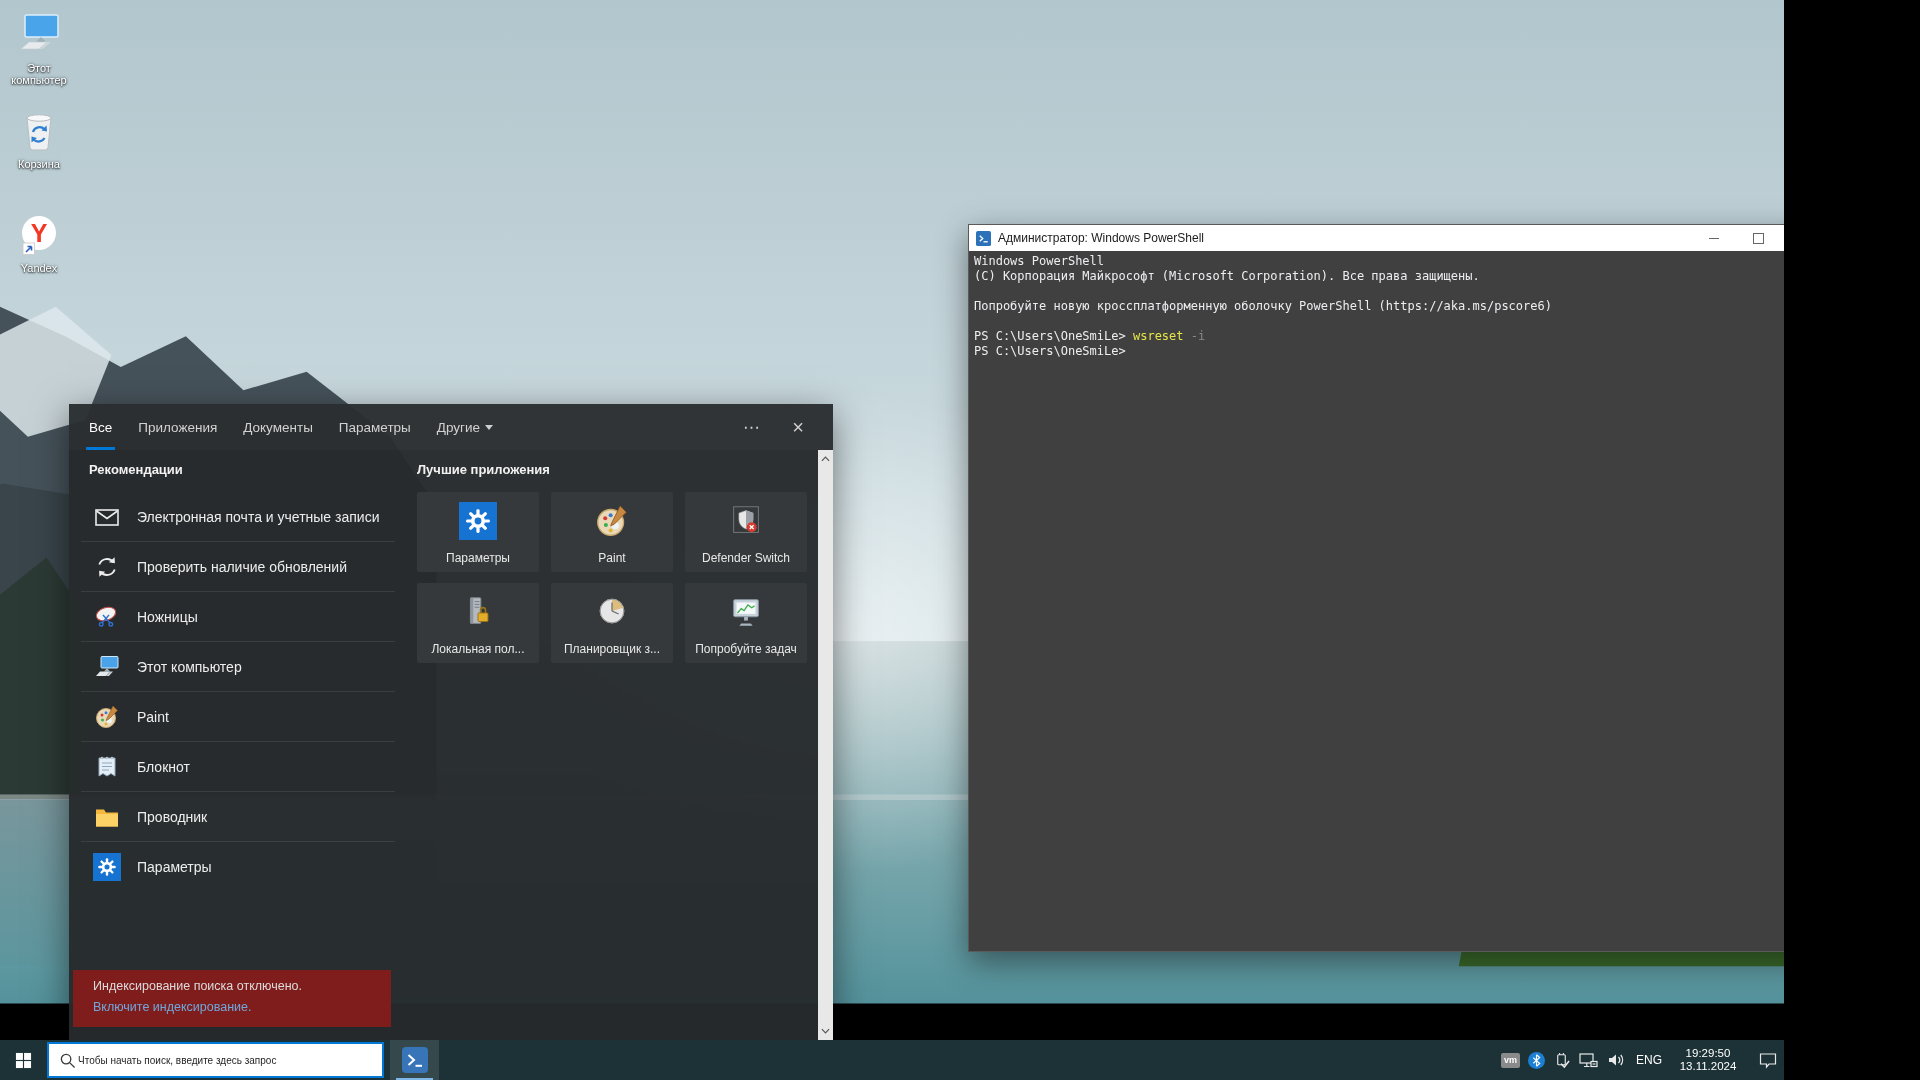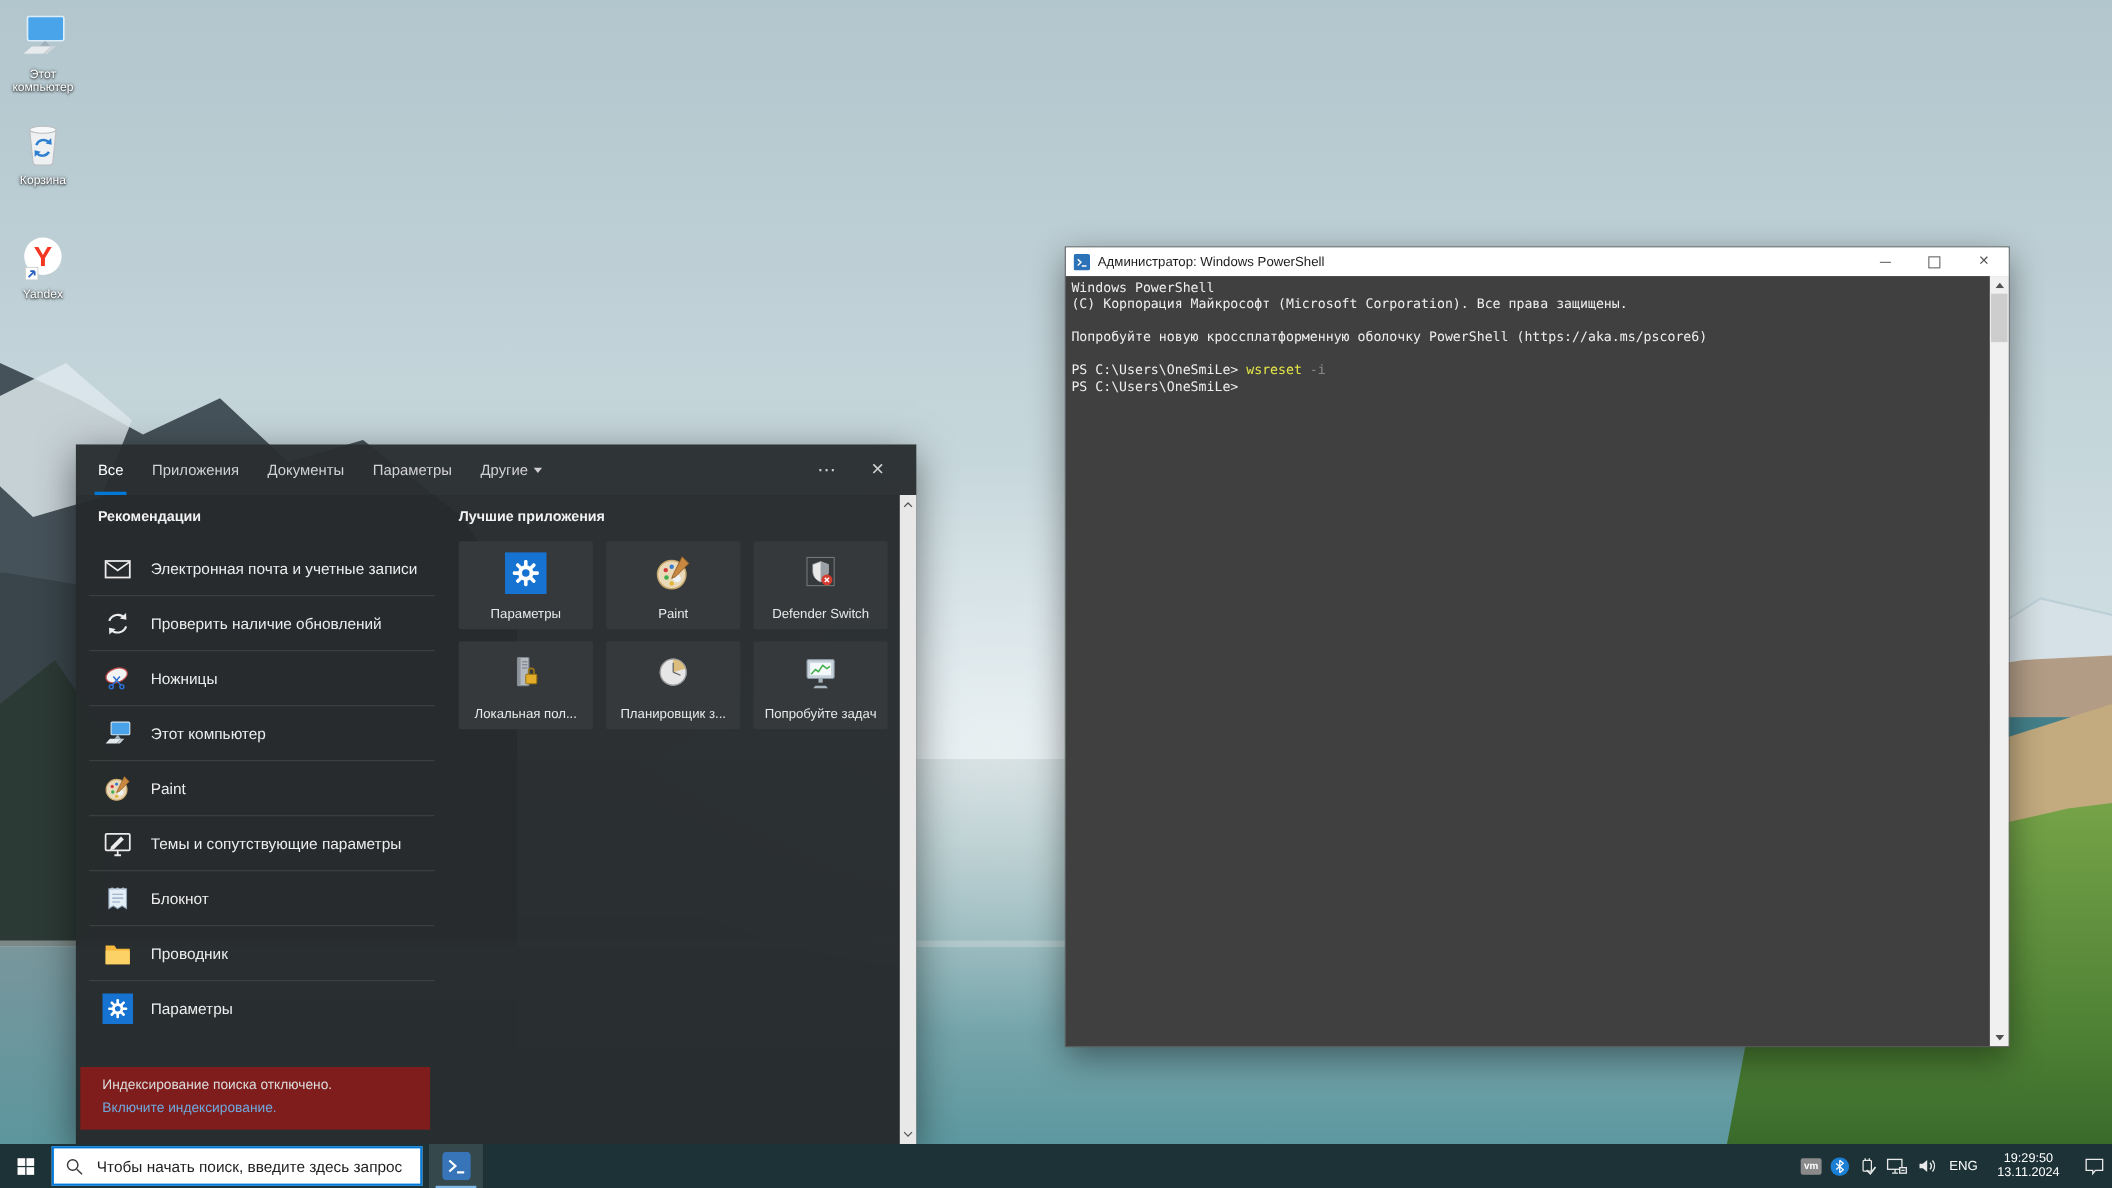--- a/index.html
+++ b/index.html
@@ -1,16 +1,16 @@
 <!DOCTYPE html>
 <html style="--accent: #0078d7;"><head>
 <meta charset="utf-8">
 <style>
   html,body{margin:0;padding:0;background:#000;}
-  .stage{position:relative;width:1920px;height:1080px;overflow:hidden;
+  .stage{position:relative;width:1784px;height:1080px;overflow:hidden;
          font-family:"Liberation Sans",sans-serif;-webkit-font-smoothing:antialiased;}
   .stage svg{display:block;}
   .wallpaper{position:absolute;inset:0;}
 
   
   .d-icons{position:absolute;left:6px;top:8px;width:66px;}
   .d-icon{position:absolute;left:0;width:66px;text-align:center;cursor:default;}
   .d-icon .ic{display:block;width:48px;height:48px;margin:0 auto;}
   .d-icon .ic svg{width:48px;height:48px;}
   .d-icon-0{top:4px;} .d-icon-1{top:100px;} .d-icon-2{top:204px;}
@@ -90,21 +90,21 @@
 
   
   .taskbar{position:absolute;left:0;right:0;bottom:0;height:40px;background:#1d3237;}
   .start-btn{position:absolute;left:0;top:0;width:47px;height:40px;display:flex;
              align-items:center;justify-content:center;}
   .start-btn svg{width:17px;height:17px;}
   .tb-search{position:absolute;left:47px;top:2px;width:337px;height:36px;background:#fff;
              border:2px solid var(--accent,#0078d7);box-sizing:border-box;display:flex;align-items:center;}
   .tb-search .ic{width:17px;height:17px;margin-left:10px;}
   .tb-search .ic svg{width:17px;height:17px;}
-  .tb-search-text{margin-left:12px;font-size:14px;color:#1f1f1f;white-space:nowrap;}
+  .tb-search-text{margin-left:2px;font-size:10px;color:#1f1f1f;white-space:nowrap;}
   .tb-ps{position:absolute;left:390px;top:0;width:49px;height:40px;background:rgba(255,255,255,.11);
          display:flex;align-items:center;justify-content:center;}
   .tb-ps::after{content:"";position:absolute;left:6px;right:6px;bottom:0;height:2px;background:#7fb6e8;}
   .tb-ps svg{width:26px;height:26px;}
 
   .tray{position:absolute;right:6px;top:0;height:40px;display:flex;align-items:center;gap:8px;}
   .tray-ic{display:flex;align-items:center;justify-content:center;}
   .vm-badge{width:19px;height:15px;background:#8a8a8a;border-radius:2px;color:#fff;
             font-size:9px;font-weight:bold;display:flex;align-items:center;justify-content:center;}
   .tray-ic svg{display:block;}
@@ -323,30 +323,20 @@
               <circle cx="13" cy="9.8" r="1.5" fill="#3b7bd2"></circle>
               <circle cx="9.5" cy="17" r="1.5" fill="#3bae4f"></circle>
               <circle cx="13" cy="21" r="1.5" fill="#e0b63a"></circle>
               <path d="M20 3 L24.5 7.5 L15.5 16.5 L13 17.5 L14 15 Z" fill="#c98840" stroke="#8a5a23" stroke-width=".6"></path>
             </svg>
           </span>
           <span class="rec-label">Paint</span>
         </div>
         <div class="rec-row">
           <span class="ic">
-            <svg viewBox="0 0 28 28" fill="none" stroke="#ececec" stroke-width="1.6">
-              <rect x="3" y="5" width="22" height="15" rx="1"></rect>
-              <path d="M11 24.5 h6 M14 20 v4.5"></path>
-              <path d="M8 16.5 L17 7.5 l2.6 2.6 L10.6 19 l-3.6 1 z" fill="#ececec" stroke="none"></path>
-            </svg>
-          </span>
-          <span class="rec-label">Темы и сопутствующие параметры</span>
-        </div>
-        <div class="rec-row">
-          <span class="ic">
             <svg viewBox="0 0 28 28">
               <path d="M6 5 h16 v18 l-4 -2.5 -4 2.5 -4 -2.5 -4 2.5 z" fill="#e4eef7" stroke="#93a9bd"></path>
               <g stroke="#8fa6bd" stroke-width="1">
                 <line x1="9" y1="10" x2="19" y2="10"></line>
                 <line x1="9" y1="13.5" x2="19" y2="13.5"></line>
                 <line x1="9" y1="17" x2="16" y2="17"></line>
               </g>
               <g fill="#b9c6d2">
                 <circle cx="9" cy="5" r="1.2"></circle>
                 <circle cx="14" cy="5" r="1.2"></circle>

